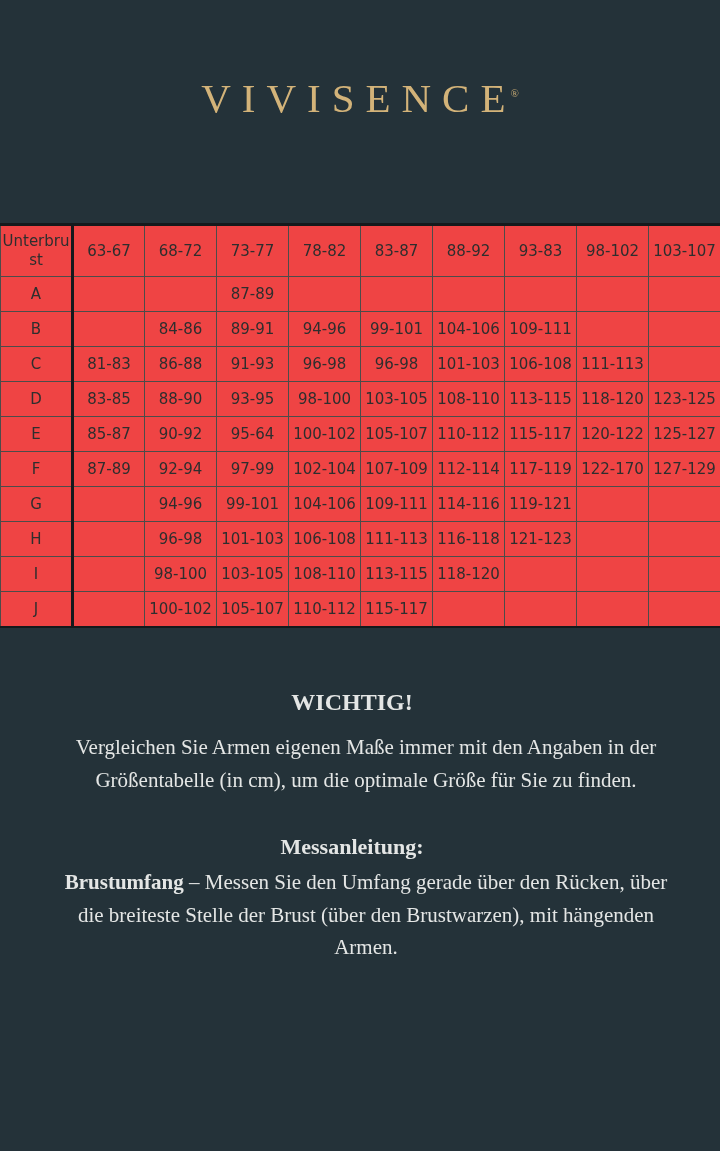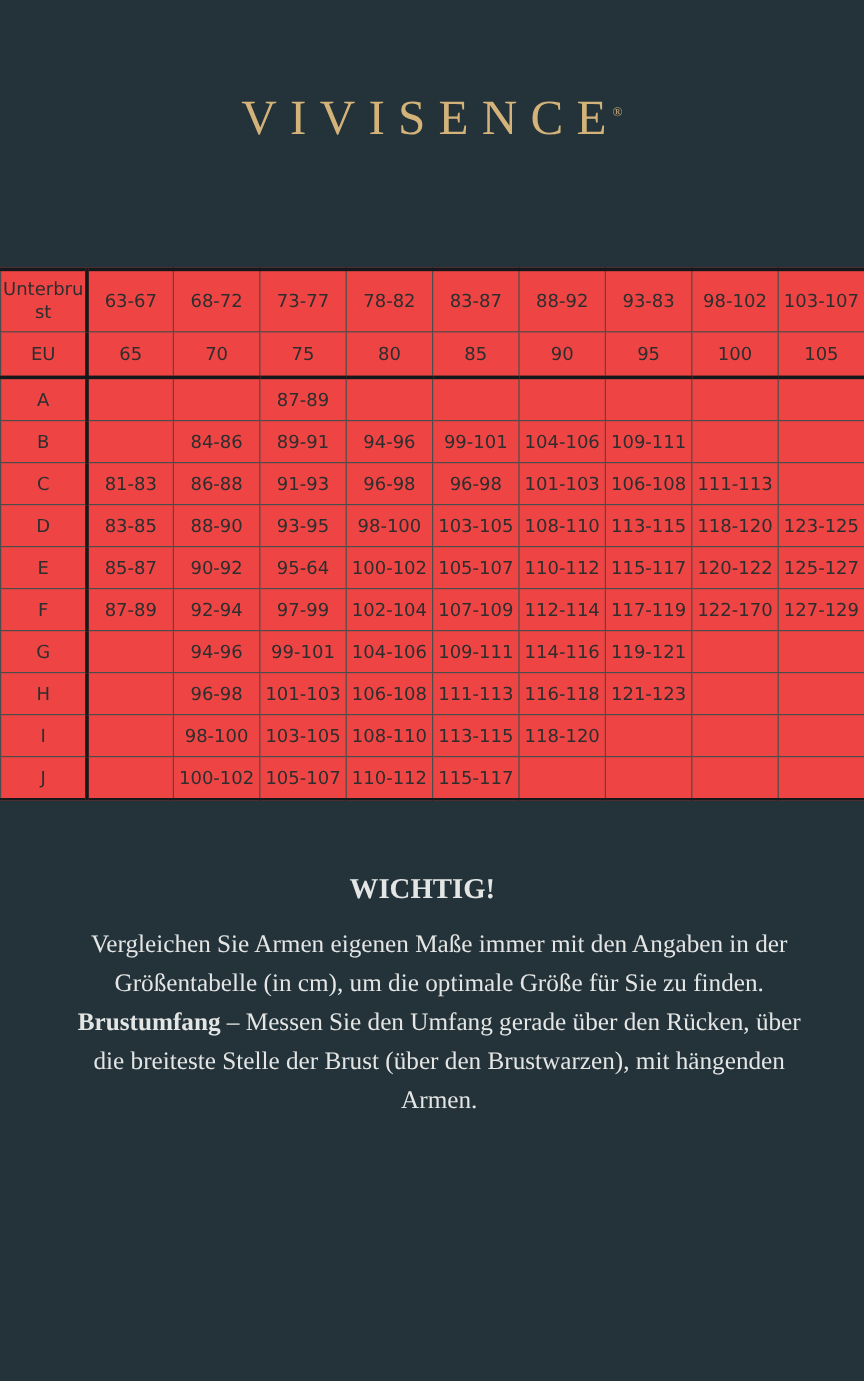--- a/index.html
+++ b/index.html
@@ -124,32 +124,20 @@
           <td>63-67</td>
           <td>68-72</td>
           <td>73-77</td>
           <td>78-82</td>
           <td>83-87</td>
           <td>88-92</td>
           <td>93-83</td>
           <td>98-102</td>
           <td>103-107</td>
         </tr>
-        <tr class="eu-row">
-          <td class="label-cell">EU</td>
-          <td>65</td>
-          <td>70</td>
-          <td>75</td>
-          <td>80</td>
-          <td>85</td>
-          <td>90</td>
-          <td>95</td>
-          <td>100</td>
-          <td>105</td>
-        </tr>
         <tr class="cup-row">
           <td class="label-cell">A</td>
           <td></td>
           <td></td>
           <td>87-89</td>
           <td></td>
           <td></td>
           <td></td>
           <td></td>
           <td></td>
@@ -264,19 +252,20 @@
           <td></td>
         </tr>
       </tbody>
   </table>
 
   <div class="info">
     <p class="title">WICHTIG!</p>
     <p>Vergleichen Sie Armen eigenen Maße immer mit den Angaben in der
 Größentabelle (in cm), um die optimale Größe für Sie zu finden.</p>
 
+    <p class="subtitle">Messanleitung:</p>
     <p><span class="lead">Brustumfang</span><span> – Messen Sie den Umfang gerade über den Rücken, über
 die breiteste Stelle der Brust (über den Brustwarzen), mit hängenden
 Armen.</span></p>
 
   </div>
 
 </div>
 
 </body></html>

